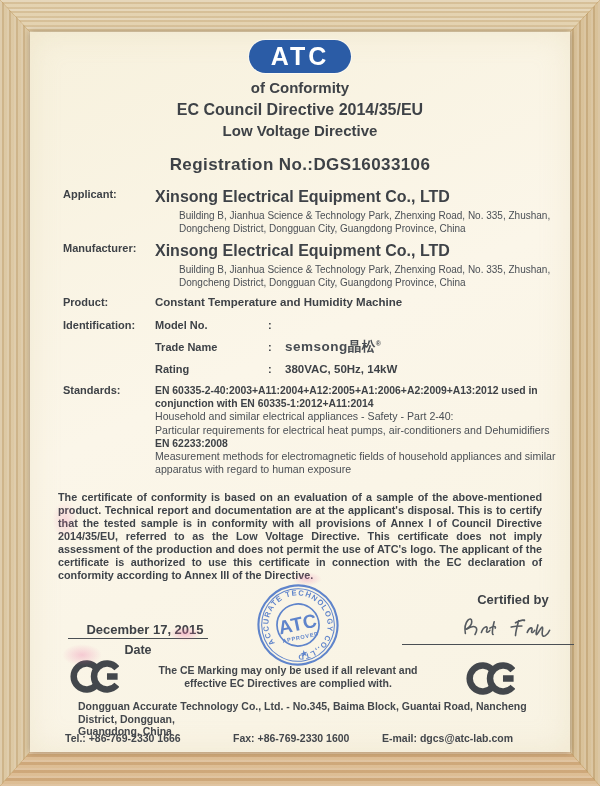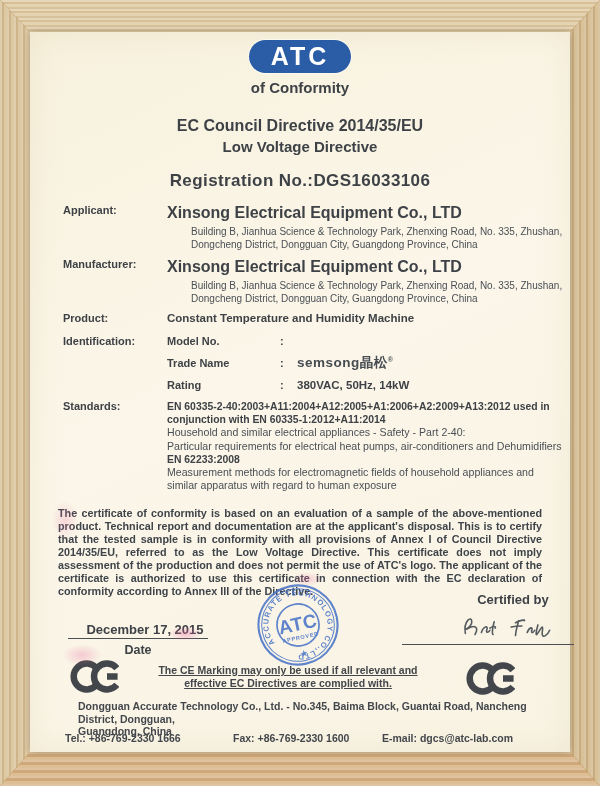--- a/index.html
+++ b/index.html
@@ -27,27 +27,27 @@
     box-shadow:0 0 6px rgba(80,60,30,.4), inset 0 0 30px rgba(220,200,150,.25);
     color:#3e4247;}
 
   
   .logo-pill{margin:8px auto 0;width:102px;height:33px;border-radius:17px;
     background:#2b5ca6;color:#fff;font-weight:bold;font-size:25px;letter-spacing:3px;
     line-height:33px;text-align:center;box-shadow:0 0 0 1px rgba(255,255,255,.5);}
   .title{margin-top:-1px;text-align:center;font-size:30px;font-weight:bold;
     letter-spacing:13px;margin-left:10px;color:#3c4146;}
   .subtitle{margin-top:6px;text-align:center;font-size:15px;font-weight:bold;}
-  .directive1{margin-top:21px;text-align:center;font-size:16px;font-weight:bold;}
+  .directive1{margin-top:5px;text-align:center;font-size:16px;font-weight:bold;}
   .directive2{margin-top:3px;text-align:center;font-size:15px;font-weight:bold;}
   .registration{margin-top:16px;text-align:center;font-size:17px;font-weight:bold;letter-spacing:.4px;}
 
   
   .info{margin-top:13px;}
-  .info-row{display:grid;grid-template-columns:92px 1fr;padding:0 4px 0 33px;margin-bottom:7px;gap:12px;}
+  .info-row{display:grid;grid-template-columns:92px 1fr;padding:0 4px 0 33px;margin-bottom:7px;}
   .lbl{font-size:11px;font-weight:bold;}
   .val-name{font-size:16px;font-weight:bold;}
   .addr{font-size:10px;color:#4a4f55;line-height:13px;margin-top:3px;max-width:386px;margin-left:24px;}
   .prod-val{font-size:11.5px;font-weight:bold;}
   .ident-row{display:grid;grid-template-columns:113px 17px 1fr;margin-bottom:7px;align-items:baseline;}
   .ident-name{font-size:11px;font-weight:bold;}
   .ident-colon{font-size:11px;font-weight:bold;}
   .ident-val{font-size:11.5px;font-weight:bold;}
   .brand{font-size:13.5px;font-weight:bold;letter-spacing:.5px;color:#474c52;}
   .brand sup{font-size:7px;}
@@ -63,21 +63,21 @@
   .certified-by{left:408px;top:560px;width:150px;text-align:center;font-size:13px;font-weight:bold;}
   .sig-svg{left:405px;top:578px;}
   .sig-line{left:372px;top:612px;width:172px;border-top:1.3px solid #4a4f54;}
   .date-text{left:40px;top:590px;width:150px;text-align:center;font-size:13px;font-weight:bold;}
   .date-line{left:38px;top:606px;width:140px;border-top:1.3px solid #4a4f54;}
   .date-label{left:58px;top:611px;width:100px;text-align:center;font-size:12.5px;font-weight:bold;}
   .stamp{left:223px;top:551px;opacity:.88;}
   .ce-left{left:40px;top:626px;}
   .ce-right{left:436px;top:628px;}
   .ce-note{left:78px;top:632px;width:360px;text-align:center;font-size:10.5px;
-    font-weight:bold;line-height:13px;color:#43474c;text-decoration:underline;}
+    font-weight:bold;line-height:13px;color:#43474c;}
   .footer-address{left:48px;top:668px;width:478px;font-size:10.5px;font-weight:bold;
     line-height:12.5px;color:#43474c;}
   .contact{top:700px;font-size:10.5px;font-weight:bold;color:#43474c;}
   .contact.tel{left:35px;} .contact.fax{left:203px;} .contact.email{left:352px;}
 
   
   .smudge{position:absolute;border-radius:50%;pointer-events:none;}
   .s1{left:138px;top:594px;width:34px;height:15px;background:radial-gradient(ellipse,rgba(235,110,165,.40),rgba(235,110,165,0) 70%);}
   .s2{left:32px;top:612px;width:40px;height:22px;background:radial-gradient(ellipse,rgba(235,110,165,.32),rgba(235,110,165,0) 70%);}
   .s3{left:22px;top:468px;width:26px;height:40px;background:radial-gradient(ellipse,rgba(235,120,170,.25),rgba(235,120,170,0) 70%);}

